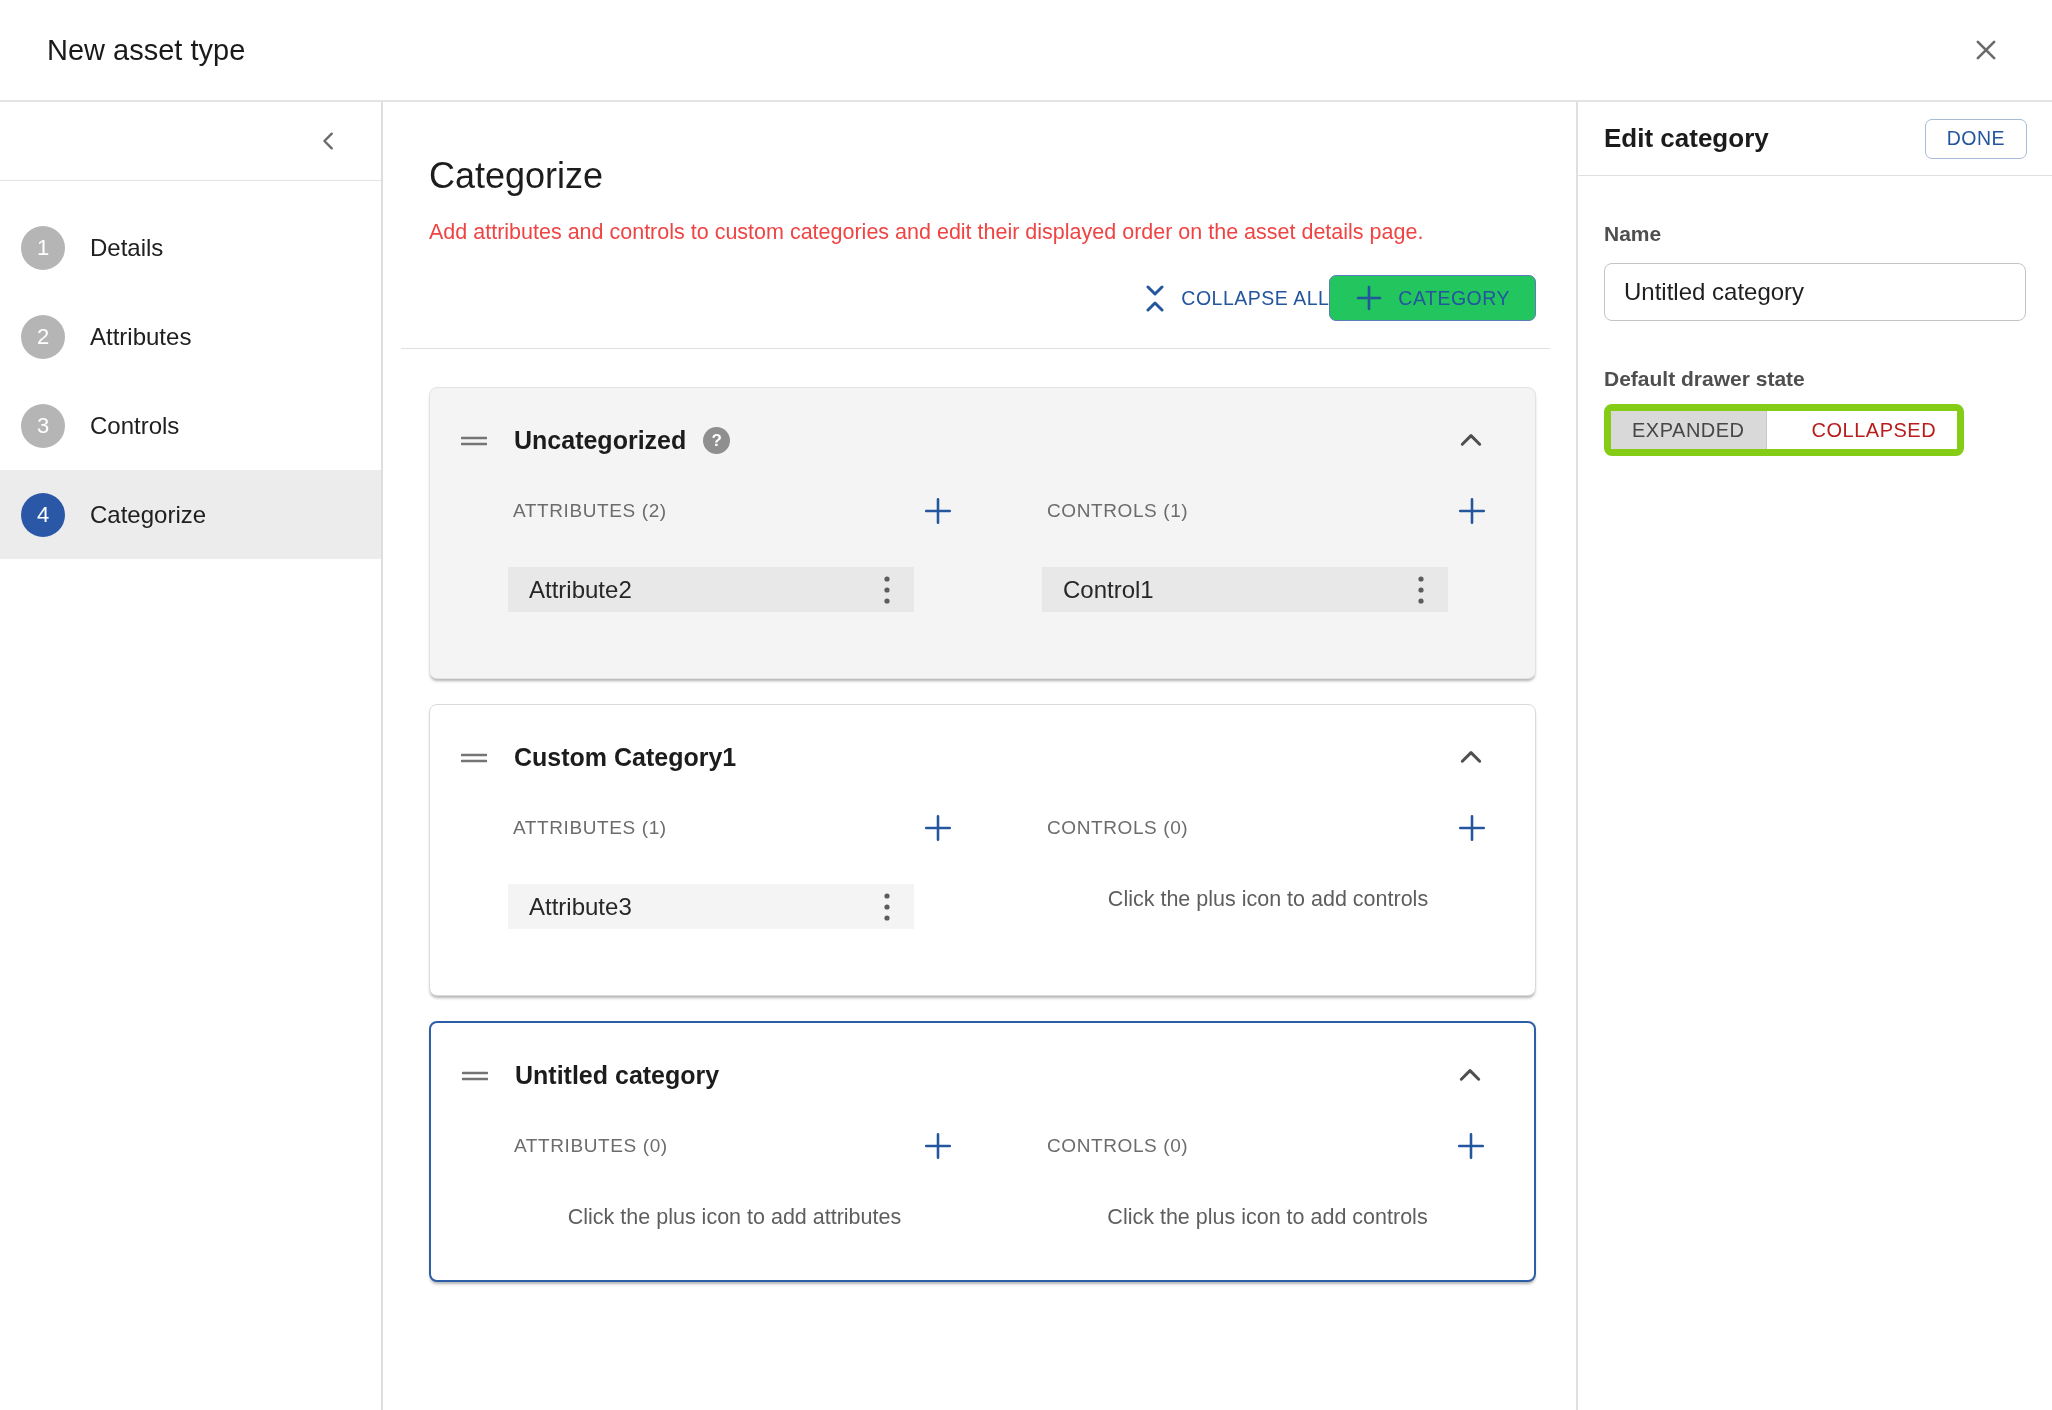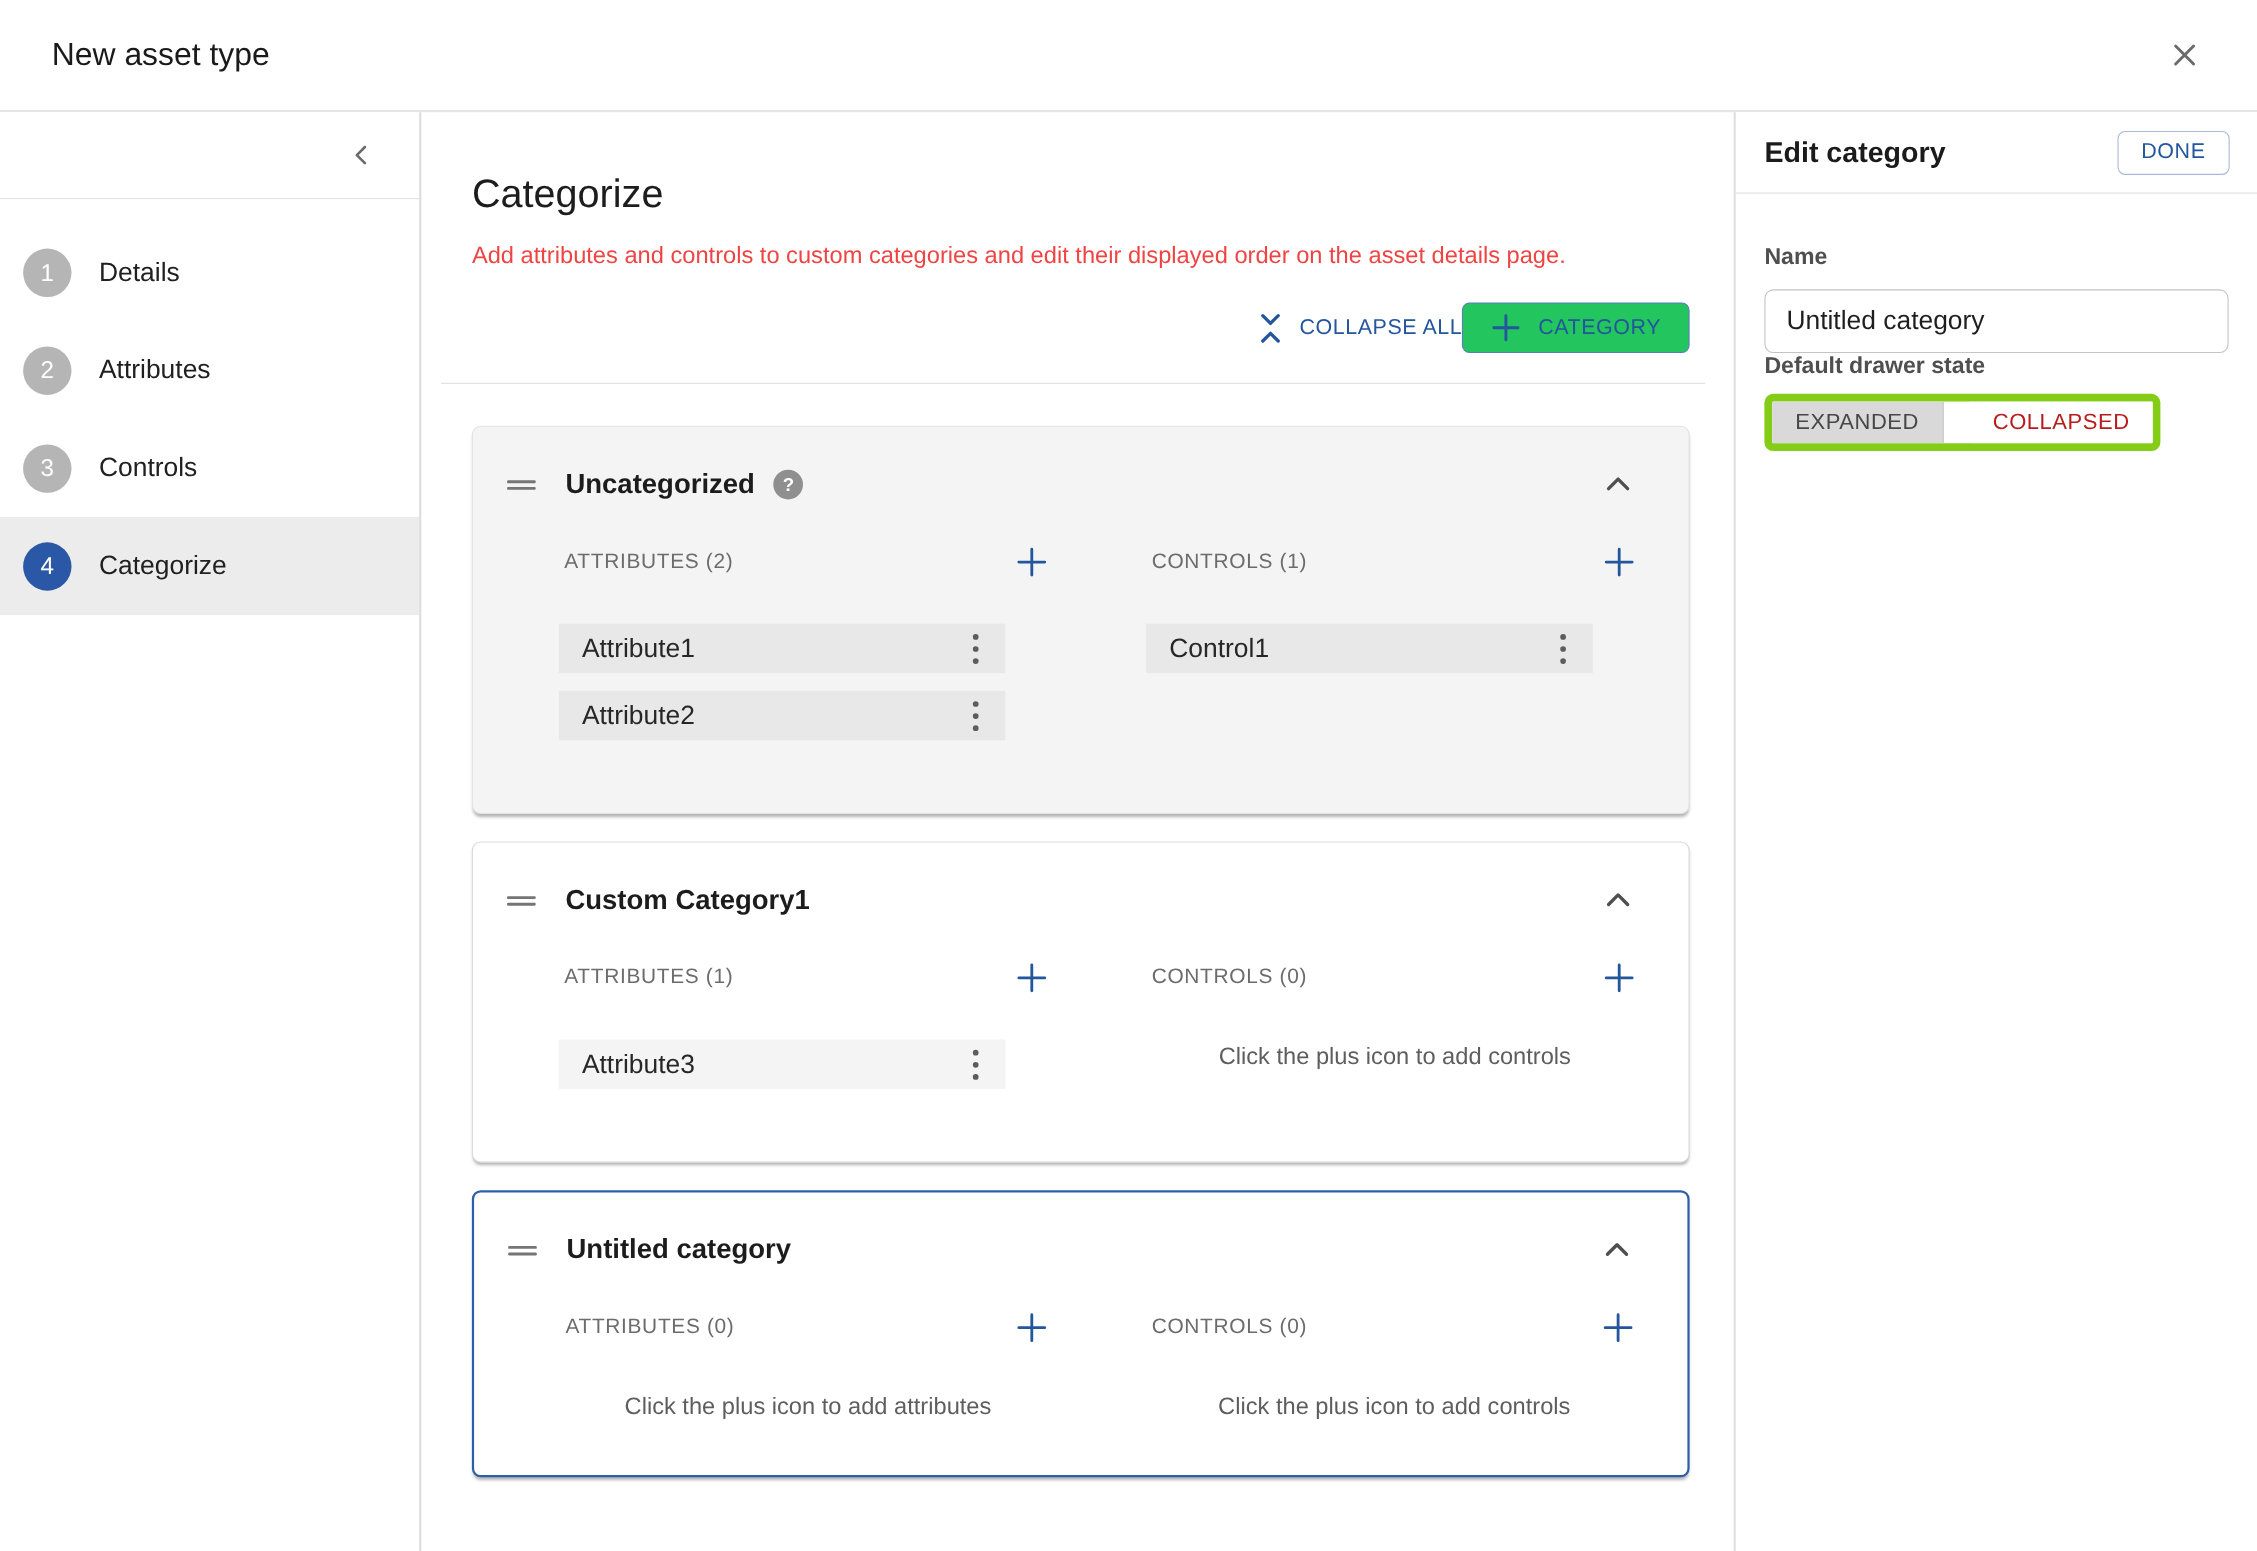--- a/index.html
+++ b/index.html
@@ -184,21 +184,21 @@
   .text-input {
     margin-top: 17px;
     width: 100%; height: 58px;
     border: 1px solid #c4c4c4; border-radius: 8px;
     font-family: inherit;
     font-size: 24px; color: #1f1f1f;
     padding: 0 19px;
     background: #fff;
     outline: none;
   }
-  .state-block { }
+  .state-block { margin-top: 46px; }
   .toggle-group {
     margin-top: 13px;
     display: inline-flex;
     border: 7px solid #84cc16; border-radius: 8px;
     overflow: hidden;
     height: 52px;
     gap: 24px;
   }
   .toggle-option {
     border: none; background: #fff; cursor: pointer;
@@ -316,32 +316,20 @@
                 <button class="plus-btn">
                   <span>
                     <svg width="30" height="30" viewBox="0 0 28 28" fill="none" stroke="#24569e" stroke-width="2.4" stroke-linecap="round">
                         <path d="M14 3 V25 M3 14 H25"></path>
                       </svg>
                   </span>
                 </button>
               </div>
               <div class="chips">
                 <div class="chip">
-                  <span class="chip-label">Attribute1</span>
-                  <button class="kebab-btn">
-                    <span>
-                      <svg width="8" height="32" viewBox="0 0 8 32" fill="#5c5c5c">
-                          <circle cx="4" cy="5" r="2.6"></circle>
-                          <circle cx="4" cy="16" r="2.6"></circle>
-                          <circle cx="4" cy="27" r="2.6"></circle>
-                        </svg>
-                    </span>
-                  </button>
-                </div>
-                <div class="chip">
                   <span class="chip-label">Attribute2</span>
                   <button class="kebab-btn">
                     <span>
                       <svg width="8" height="32" viewBox="0 0 8 32" fill="#5c5c5c">
                           <circle cx="4" cy="5" r="2.6"></circle>
                           <circle cx="4" cy="16" r="2.6"></circle>
                           <circle cx="4" cy="27" r="2.6"></circle>
                         </svg>
                     </span>
                   </button>

